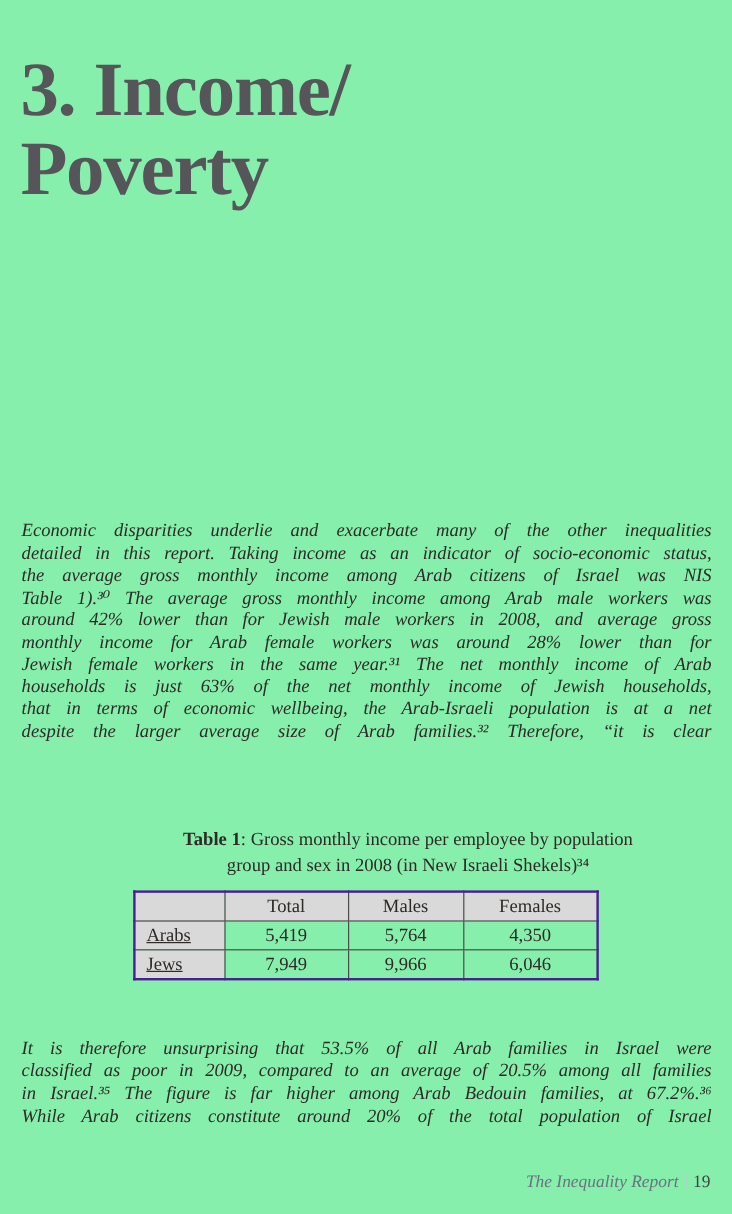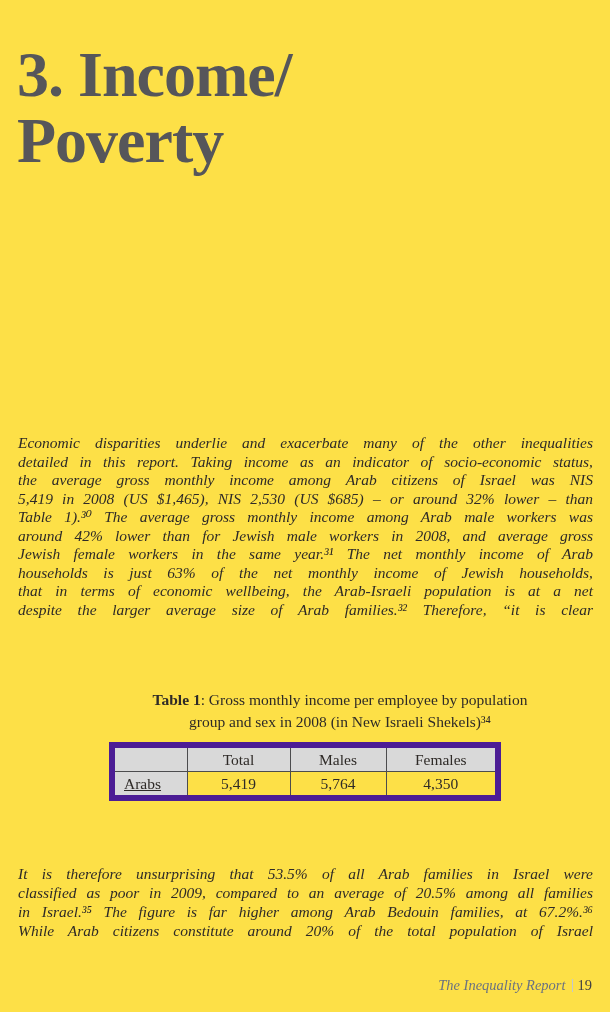--- a/index.html
+++ b/index.html
@@ -1,19 +1,19 @@
 <!DOCTYPE html>
 <html><head>
 <meta charset="utf-8">
 <style>
   html,body { margin:0; padding:0; background:#ffffff; }
   .page {
     position:relative;
     width:610px; height:1012px;
-    background:#fde047;
+    background:#86efac;
     font-family:"Liberation Serif","DejaVu Serif",serif;
     overflow:hidden;
   }
 
   
   .chapter-title {
     position:absolute; left:17px; top:42px;
     font-size:64px; line-height:66px;
     font-weight:bold; color:#56565a;
     letter-spacing:-1px;
@@ -37,21 +37,21 @@
     position:absolute; left:0; top:689px; width:610px;
     text-align:center; color:#2e2a27;
     font-size:15.5px; line-height:22px;margin-left:35px;
   }
   .tbl-caption .cap-label { font-weight:bold; }
 
   
   .tbl-wrap { position:absolute; left:0; top:742px; width:610px; }
   table.income-table {
     margin:0 auto; border-collapse:collapse;
-    border:6px solid #4c1d95;
+    border:2px solid #4c1d95;
     font-size:15.5px; color:#2e2a27;
     table-layout:fixed;
   }
   table.income-table td, table.income-table th {
     border:1.5px solid #4c4c4e;
     height:23px; padding:0;
     font-weight:normal; text-align:center;
     vertical-align:middle;
   }
   table.income-table .shade { background:#d9d9d9; }
@@ -80,23 +80,23 @@
 
   <div class="chapter-title">
     <div>3. Income/</div>
     <div>Poverty</div>
   </div>
 
   <div class="para para1" style="top:434px;">
     <div class="pline">Economic disparities underlie and exacerbate many of the other inequalities</div>
     <div class="pline">detailed in this report. Taking income as an indicator of socio-economic status,</div>
     <div class="pline">the average gross monthly income among Arab citizens of Israel was NIS</div>
-    <div class="pline">5,419 in 2008 (US $1,465), NIS 2,530 (US $685) – or around 32% lower – than</div>
     <div class="pline">Table 1).³⁰ The average gross monthly income among Arab male workers was</div>
     <div class="pline">around 42% lower than for Jewish male workers in 2008, and average gross</div>
+    <div class="pline">monthly income for Arab female workers was around 28% lower than for</div>
     <div class="pline">Jewish female workers in the same year.³¹ The net monthly income of Arab</div>
     <div class="pline">households is just 63% of the net monthly income of Jewish households,</div>
     <div class="pline">that in terms of economic wellbeing, the Arab-Israeli population is at a net</div>
     <div class="pline">despite the larger average size of Arab families.³² Therefore, “it is clear</div>
   </div>
 
   <div class="tbl-caption">
     <div><span class="cap-label">Table 1</span><span>: Gross monthly income per employee by population</span></div>
     <div>group and sex in 2008 (in New Israeli Shekels)³⁴</div>
   </div>
@@ -115,20 +115,26 @@
         <th class="shade">Total</th>
         <th class="shade">Males</th>
         <th class="shade">Females</th>
       </tr>
       <tr>
         <td class="shade rowlabel">Arabs</td>
         <td>5,419</td>
         <td>5,764</td>
         <td>4,350</td>
       </tr>
+      <tr>
+        <td class="shade rowlabel">Jews</td>
+        <td>7,949</td>
+        <td>9,966</td>
+        <td>6,046</td>
+      </tr>
     </tbody>
       </table>
   </div>
 
   <div class="para para2" style="top:864px;">
     <div class="pline">It is therefore unsurprising that 53.5% of all Arab families in Israel were</div>
     <div class="pline">classified as poor in 2009, compared to an average of 20.5% among all families</div>
     <div class="pline">in Israel.³⁵ The figure is far higher among Arab Bedouin families, at 67.2%.³⁶</div>
     <div class="pline">While Arab citizens constitute around 20% of the total population of Israel</div>
   </div>

